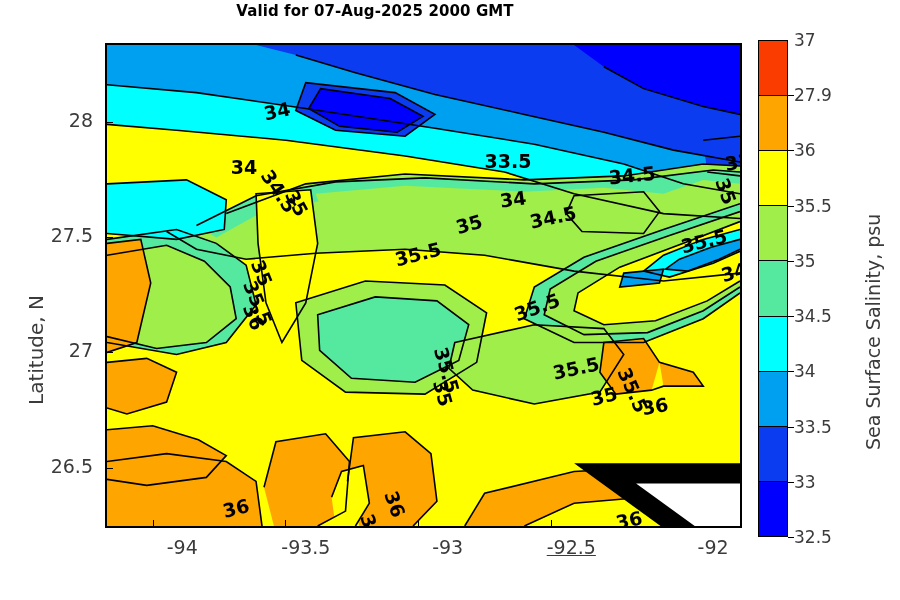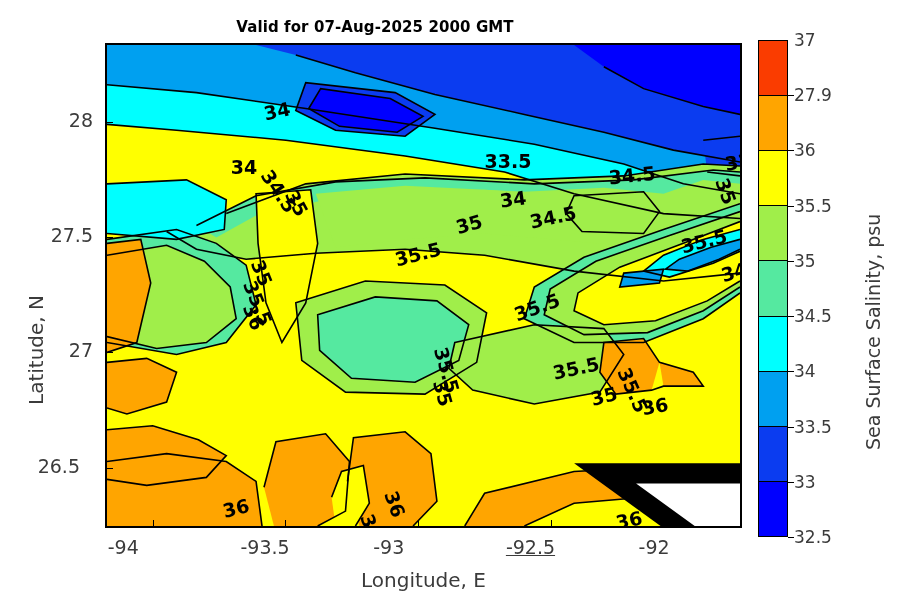--- a/index.html
+++ b/index.html
@@ -4,34 +4,34 @@
 <style>
   html,body{margin:0;padding:0;}
   body{
     width:900px;height:600px;background:#ffffff;overflow:hidden;
     font-family:"DejaVu Sans","Liberation Sans",sans-serif;
     -webkit-font-smoothing:antialiased;
   }
   #root{position:relative;width:900px;height:600px;}
 
   .ttl{
-    position:absolute;left:0;top:18px;width:750px;text-align:center;
+    position:absolute;left:0;top:2px;width:750px;text-align:center;
     font-size:15px;font-weight:bold;color:#000;letter-spacing:.1px;
   }
 
   
   #plot{
     position:absolute;left:105px;top:43px;width:637px;height:485px;
     border:2px solid #000;box-sizing:border-box;background:#ffff00;
     overflow:hidden;
   }
   #plot svg{display:block;width:100%;height:100%;}
 
   
-  .xt{position:absolute;font-size:19px;color:#3b3b3b;text-align:left;width:90px;}
+  .xt{position:absolute;font-size:19px;color:#3b3b3b;text-align:right;width:90px;}
   .yt{position:absolute;font-size:19px;color:#3b3b3b;text-align:right;width:70px;}
   .xlab{
     position:absolute;left:105px;top:568px;width:637px;text-align:center;
     font-size:20px;color:#3b3b3b;
   }
   .ylab{
     position:absolute;font-size:20px;color:#3b3b3b;white-space:nowrap;
     transform-origin:0 0;transform:rotate(-90deg);
     left:24px;top:405px;
   }
@@ -226,31 +226,30 @@
       <div class="xt" style="left: 240.483px; top: 536px;">-93.5</div>
       <div class="tick" style="left: 285.483px; top: 520px; width: 1px; height: 8px;"></div>
       <div class="xt" style="left: 373.192px; top: 536px;">-93</div>
       <div class="tick" style="left: 418.192px; top: 520px; width: 1px; height: 8px;"></div>
       <div class="xt" style="left: 505.9px; top: 536px; text-decoration: underline;">-92.5</div>
       <div class="tick" style="left: 550.9px; top: 520px; width: 1px; height: 8px;"></div>
       <div class="xt" style="left: 638.608px; top: 536px;">-92</div>
       <div class="tick" style="left: 683.608px; top: 520px; width: 1px; height: 8px;"></div>
     </div>
   <div id="yticks">
-      <div class="yt" style="left: 10px; top: 454.952px;">26.5</div>
+      <div class="yt" style="left: 23px; top: 454.952px;">26.5</div>
       <div class="tick" style="left: 105px; top: 467.952px; width: 8px; height: 1px;"></div>
       <div class="yt" style="left: 23px; top: 339.476px;">27</div>
       <div class="tick" style="left: 105px; top: 352.476px; width: 8px; height: 1px;"></div>
       <div class="yt" style="left: 23px; top: 224px;">27.5</div>
       <div class="tick" style="left: 105px; top: 237px; width: 8px; height: 1px;"></div>
       <div class="yt" style="left: 23px; top: 108.524px;">28</div>
       <div class="tick" style="left: 105px; top: 121.524px; width: 8px; height: 1px;"></div>
     </div>
 
-  <div class="xlab">Longitude, E</div>
   <div class="ylab">Latitude, N</div>
 
   <div id="cbar">
       <div style="background: rgb(250, 60, 0);"></div>
       <div style="background: rgb(255, 165, 0); border-top: 1px solid rgb(0, 0, 0);"></div>
       <div style="background: rgb(255, 255, 0); border-top: 1px solid rgb(0, 0, 0);"></div>
       <div style="background: rgb(160, 238, 74); border-top: 1px solid rgb(0, 0, 0);"></div>
       <div style="background: rgb(85, 233, 160); border-top: 1px solid rgb(0, 0, 0);"></div>
       <div style="background: rgb(0, 255, 255); border-top: 1px solid rgb(0, 0, 0);"></div>
       <div style="background: rgb(0, 160, 240); border-top: 1px solid rgb(0, 0, 0);"></div>

